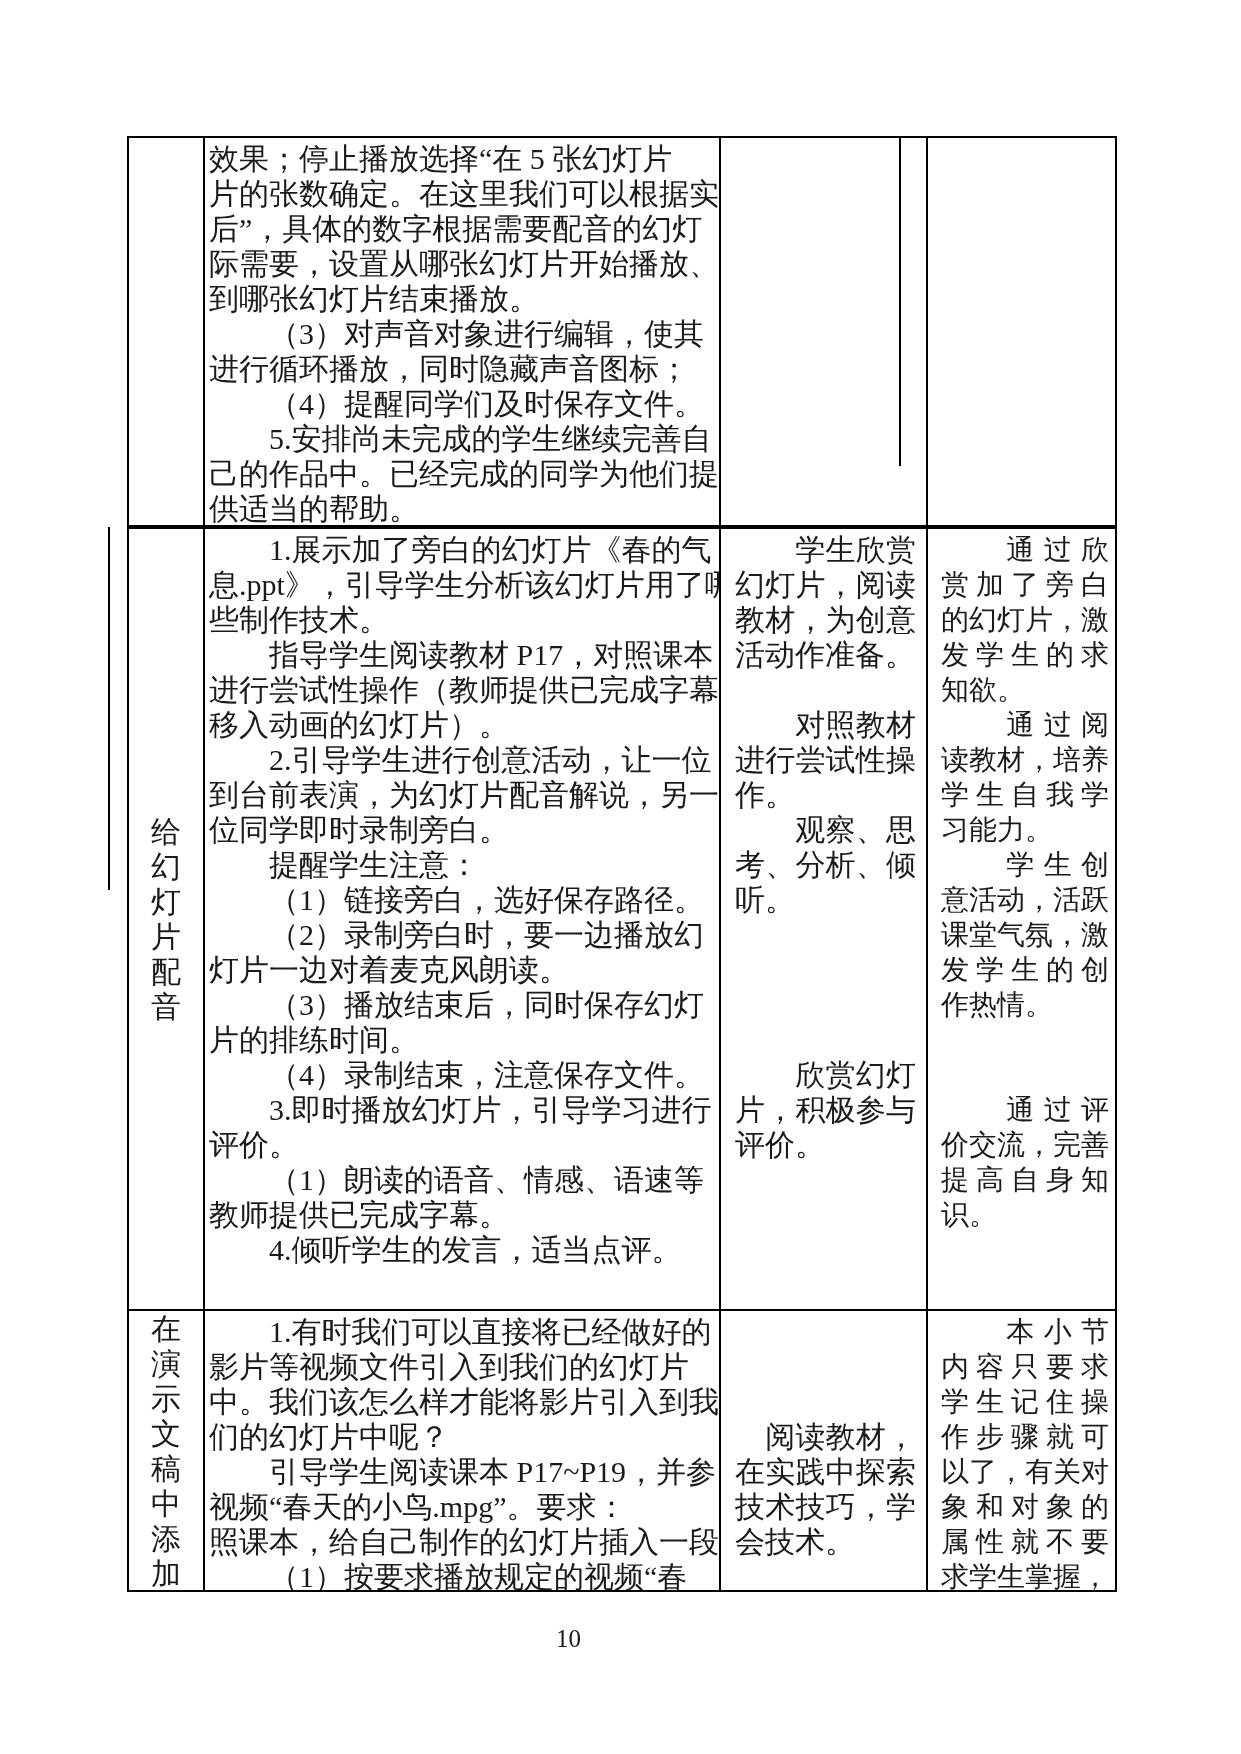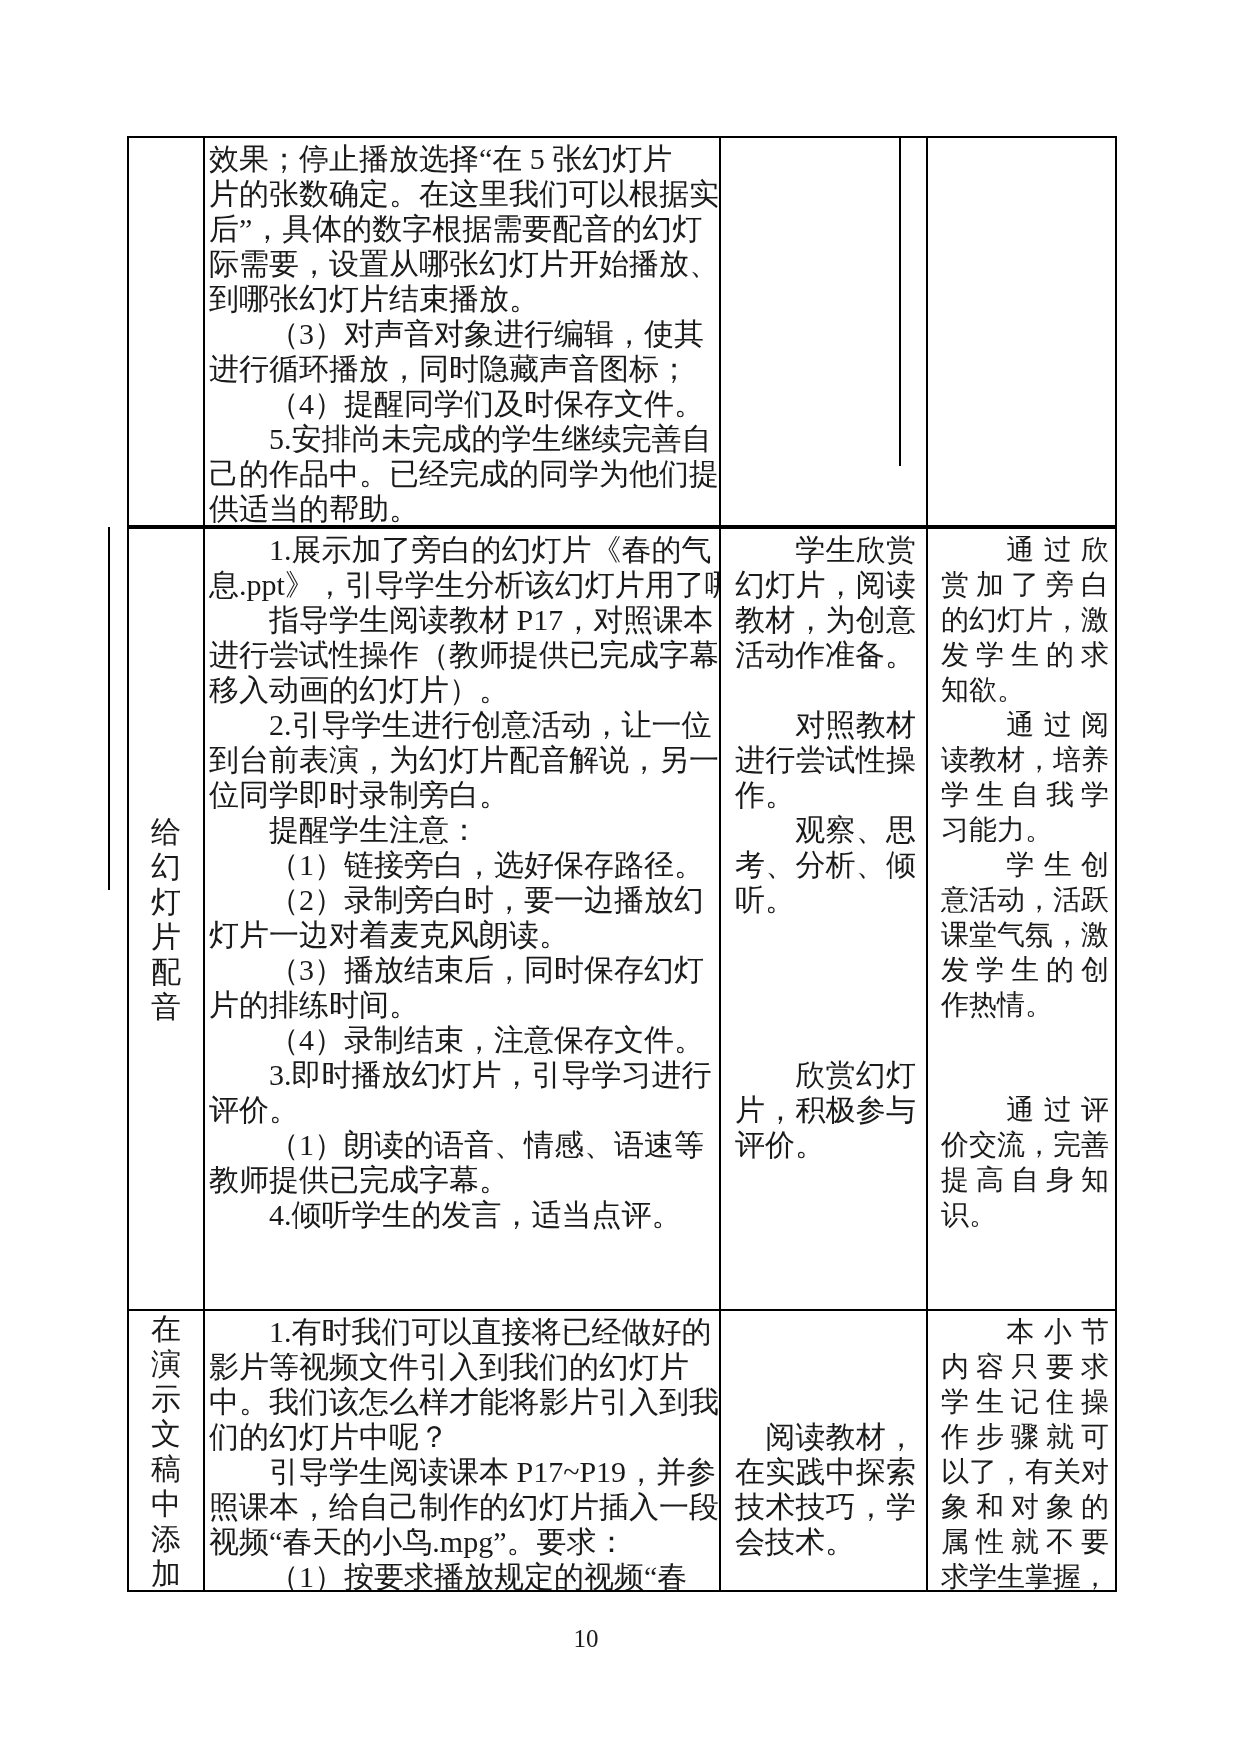--- a/index.html
+++ b/index.html
@@ -39,21 +39,21 @@
   
   .c2{padding:3px 2px 0 4px;font-size:30px;}
   
   .c3{padding:3px 10px 0 14px;font-size:30px;}
   
   .c4{padding:3px 6px 0 13px;font-size:28px;}
   .tl{height:35px;line-height:35px;white-space:pre;}
   .jl{display:flex;justify-content:space-between;}
   .page-number{
     position:absolute;left:556px;top:1624px;width:60px;
-    text-align:center;font-size:25px;line-height:30px;
+    font-size:25px;line-height:30px;
   }
   
   .rev-bar{position:absolute;left:108px;top:527px;width:2px;height:363px;background:#000;}
   .divider-frag{position:absolute;left:899px;top:138px;width:2px;height:328px;background:#000;}
 </style>
 </head>
 <body>
 
 <div class="page">
 
@@ -80,20 +80,21 @@
         <div class="tl">给</div>
         <div class="tl">幻</div>
         <div class="tl">灯</div>
         <div class="tl">片</div>
         <div class="tl">配</div>
         <div class="tl">音</div>
       </div>
     <div class="cell c2 r2">
         <div class="tl">　　1.展示加了旁白的幻灯片《春的气</div>
         <div class="tl">息.ppt》，引导学生分析该幻灯片用了哪</div>
+        <div class="tl">些制作技术。</div>
         <div class="tl">　　指导学生阅读教材 P17，对照课本</div>
         <div class="tl">进行尝试性操作（教师提供已完成字幕</div>
         <div class="tl">移入动画的幻灯片）。</div>
         <div class="tl">　　2.引导学生进行创意活动，让一位</div>
         <div class="tl">到台前表演，为幻灯片配音解说，另一</div>
         <div class="tl">位同学即时录制旁白。</div>
         <div class="tl">　　提醒学生注意：</div>
         <div class="tl">　　（1）链接旁白，选好保存路径。</div>
         <div class="tl">　　（2）录制旁白时，要一边播放幻</div>
         <div class="tl">灯片一边对着麦克风朗读。</div>
@@ -158,22 +159,22 @@
         <div class="tl">中</div>
         <div class="tl">添</div>
         <div class="tl">加</div>
       </div>
     <div class="cell c2 r3">
         <div class="tl">　　1.有时我们可以直接将已经做好的</div>
         <div class="tl">影片等视频文件引入到我们的幻灯片</div>
         <div class="tl">中。我们该怎么样才能将影片引入到我</div>
         <div class="tl">们的幻灯片中呢？</div>
         <div class="tl">　　引导学生阅读课本 P17~P19，并参</div>
+        <div class="tl">视频“春天的小鸟.mpg”。要求：</div>
         <div class="tl">照课本，给自己制作的幻灯片插入一段</div>
-        <div class="tl">视频“春天的小鸟.mpg”。要求：</div>
         <div class="tl">　　（1）按要求播放规定的视频“春</div>
       </div>
     <div class="cell c3 r3">
         <div class="tl"></div>
         <div class="tl"></div>
         <div class="tl"></div>
         <div class="tl jl"><span>　</span><span>阅</span><span>读</span><span>教</span><span>材</span><span>，</span></div>
         <div class="tl jl"><span>在</span><span>实</span><span>践</span><span>中</span><span>探</span><span>索</span></div>
         <div class="tl jl"><span>技</span><span>术</span><span>技</span><span>巧</span><span>，</span><span>学</span></div>
         <div class="tl">会技术。</div>

